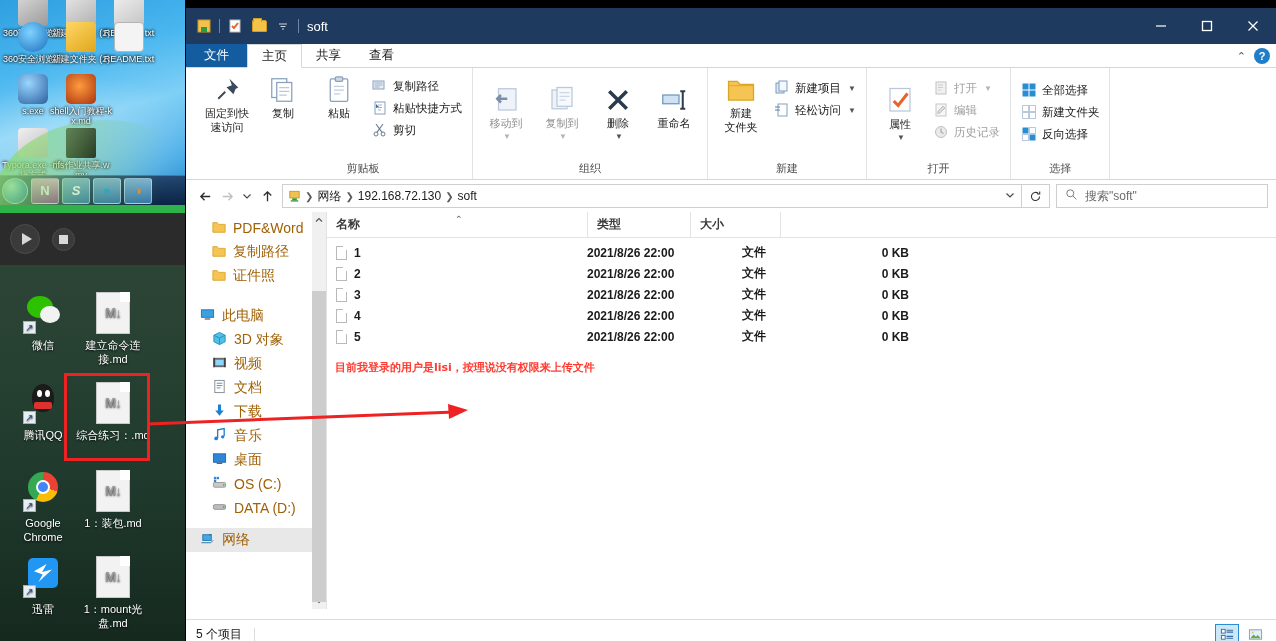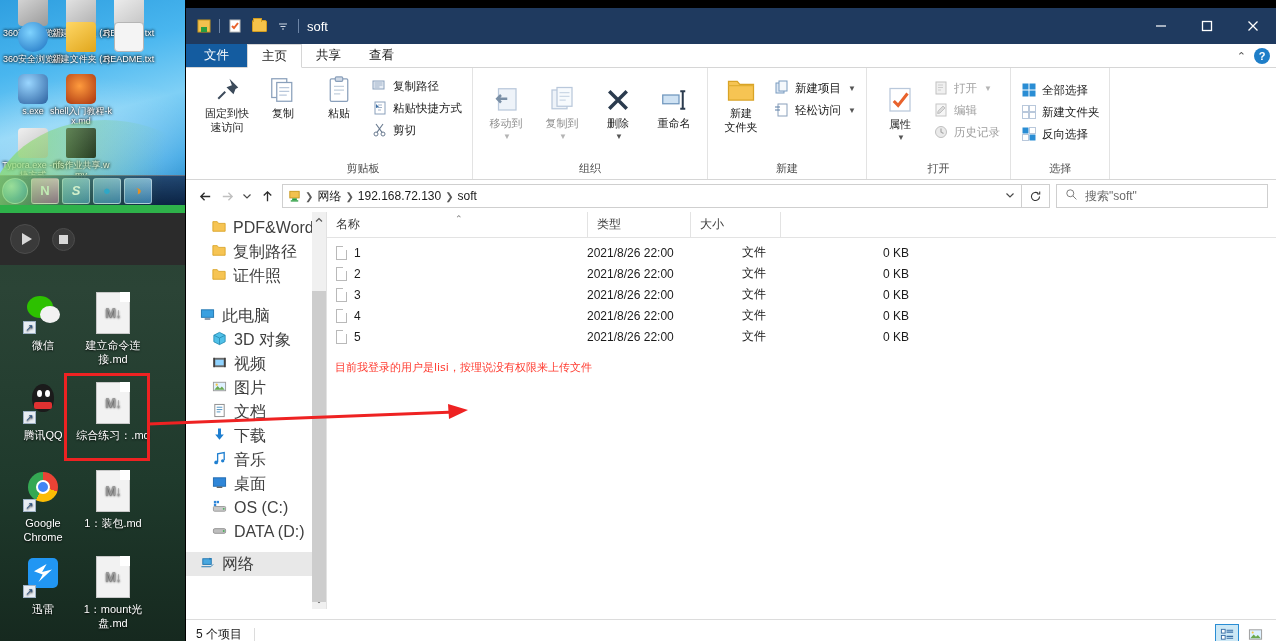--- a/index.html
+++ b/index.html
@@ -226,34 +226,34 @@
   }
 
   
   .content { display: flex; height: 397px; background: #fff; }
   .navpane {
     width: 140px; background: #fff; position: relative; overflow: hidden;
     padding-top: 4px;
   }
   .nav-item {
     display: flex; align-items: center; gap: 7px; height: 24px;
-    padding-left: 14px; font-size: 16px; color: #404040; white-space: nowrap;
+    padding-left: 14px; font-size: 14px; color: #a16207; white-space: nowrap;
   }
   .nav-item.indent { padding-left: 26px; }
   .nav-item.network { background: #e8e8e8; padding-left: 14px; }
   .nav-scroll {
     position: absolute; right: 0; top: 0; width: 14px; height: 100%;
     background: #f0f0f0; display: flex; flex-direction: column; align-items: center;
   }
   .ns-arrow { width: 14px; height: 16px; display: flex; align-items: center; justify-content: center; font-size: 8px; color: #5a5a5a; }
   .ns-track { flex: 1; width: 14px; position: relative; }
   .ns-thumb { position: absolute; left: 0; width: 14px; background: #cdcdcd; }
   .vsplit { width: 1px; background: #e2e2e2; }
 
-  .filepane { flex: 1; position: relative; }
+  .filepane { flex: 1; position: relative; font-weight: bold; }
   .colhdr {
     height: 26px; display: flex; align-items: center; border-bottom: 1px solid #e3e3e3;
     font-size: 12px; color: #3b3b3b; position: relative;
   }
   .col {
     height: 26px; display: flex; align-items: center; padding-left: 9px;
     border-left: 1px solid #e3e3e3;
   }
   .col:first-child { border-left: none; }
   .sortmark {
@@ -802,28 +802,20 @@
           <span><svg width="15" height="15" viewBox="0 0 16 16">
                 <rect x="1.5" y="3" width="13" height="10" fill="#6a6a6a"></rect>
                 <rect x="3.5" y="5" width="9" height="6" fill="#8fd3ff"></rect>
                 <rect x="1.5" y="3" width="1.4" height="10" fill="#333"></rect>
                 <rect x="13.1" y="3" width="1.4" height="10" fill="#333"></rect>
               </svg></span>
           <span>视频</span>
         </div>
         <div class="nav-item indent">
           <span><svg width="15" height="15" viewBox="0 0 16 16">
-                <rect x="1.5" y="3.5" width="13" height="9" fill="#dff1ff" stroke="#9a9a9a"></rect>
-                <path d="M2.5 11.5l3.5-4 2.5 2.5 2-2 3 3.5z" fill="#6aa84f"></path>
-                <circle cx="5" cy="6" r="1.2" fill="#f5c343"></circle>
-              </svg></span>
-          <span>图片</span>
-        </div>
-        <div class="nav-item indent">
-          <span><svg width="15" height="15" viewBox="0 0 16 16">
                 <rect x="3" y="1.5" width="10" height="13" fill="#fff" stroke="#8a8a8a"></rect>
                 <path d="M5 4.5h6M5 7h6M5 9.5h4" stroke="#4a90c0" stroke-width="1"></path>
               </svg></span>
           <span>文档</span>
         </div>
         <div class="nav-item indent">
           <span><svg width="15" height="15" viewBox="0 0 16 16">
                 <path d="M6.4 1.5h3.2v6.5h3L8 13.5 3.4 8h3z" fill="#1f7fd0"></path>
               </svg></span>
           <span>下载</span>

